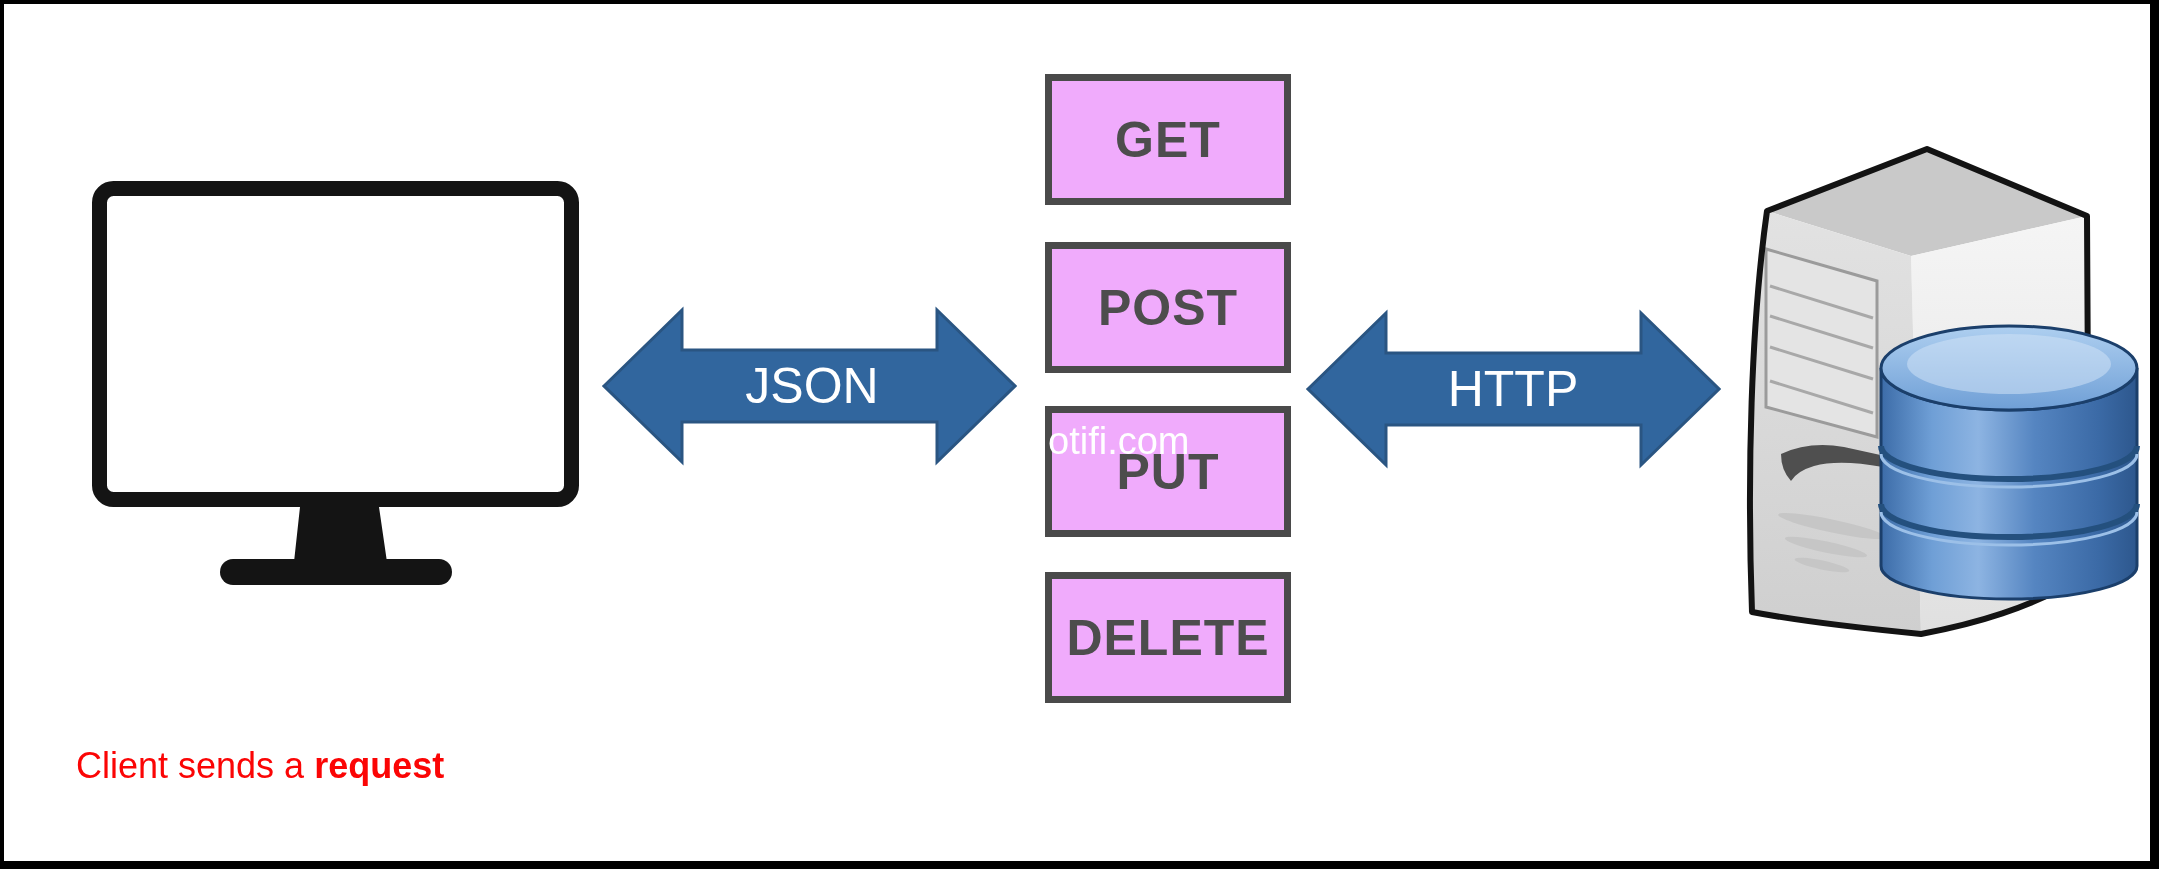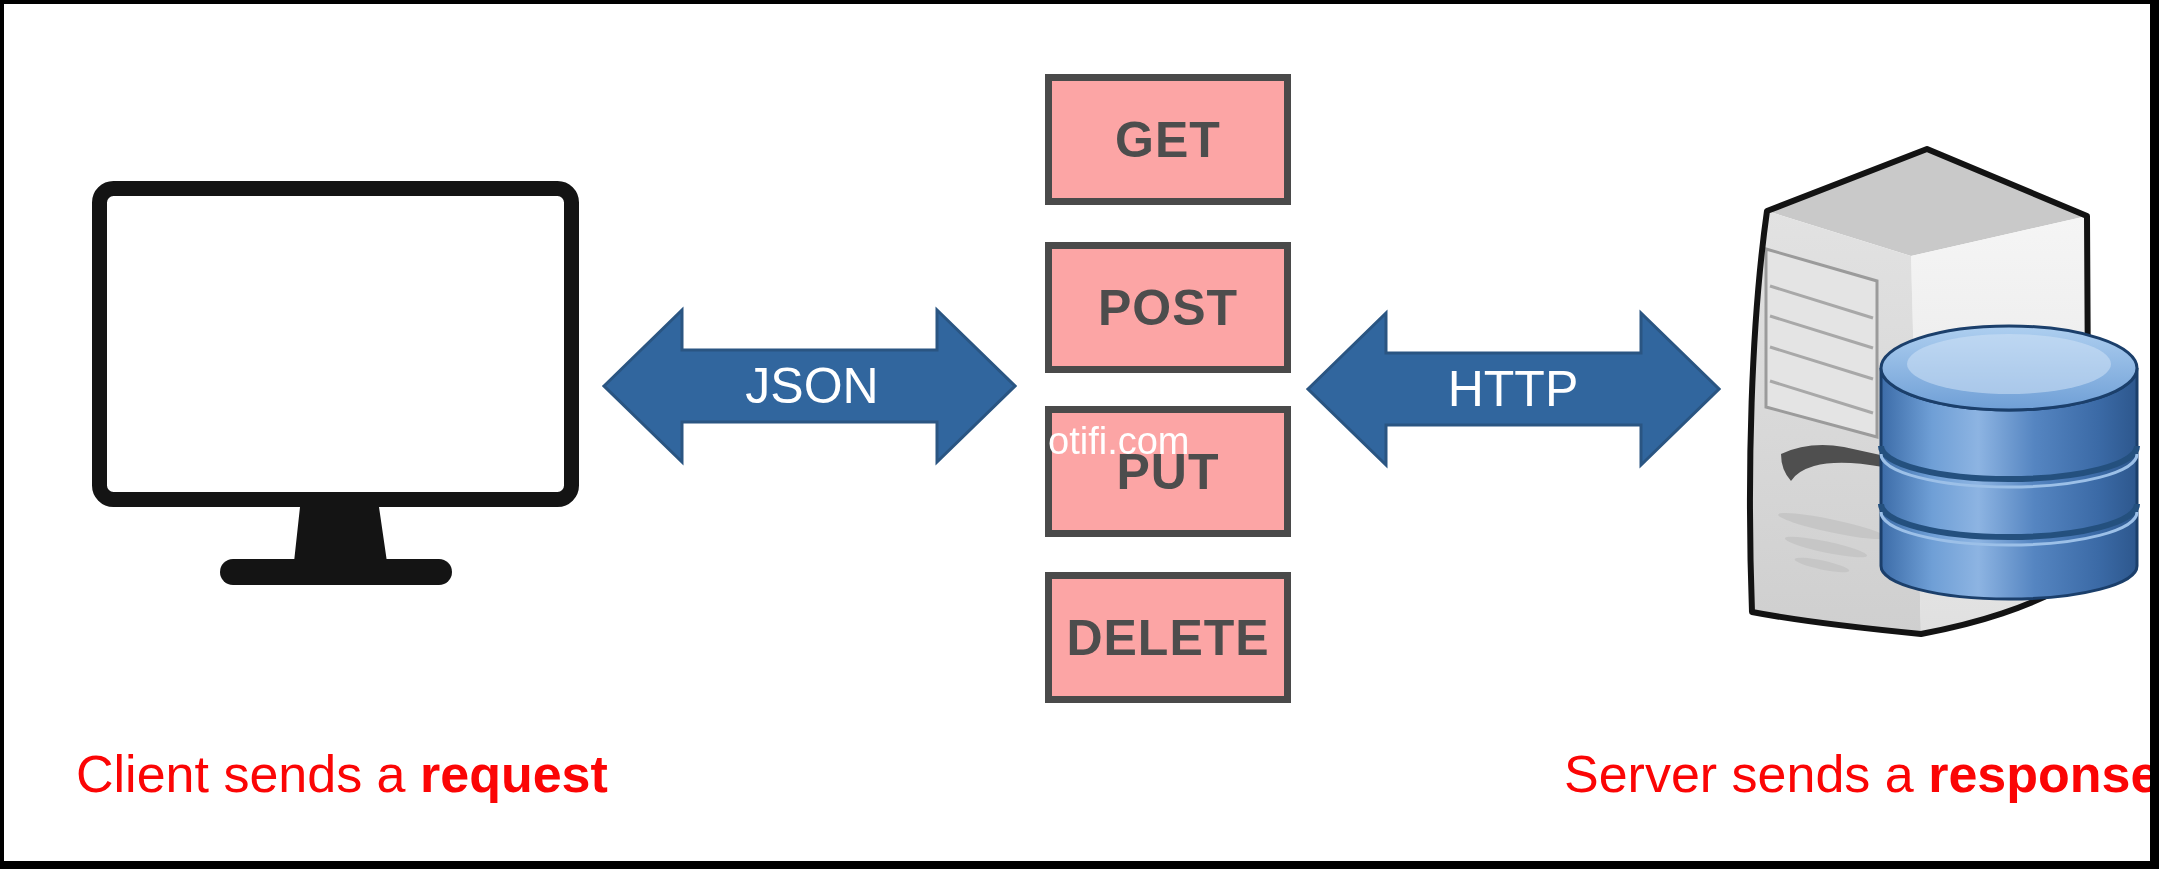--- a/index.html
+++ b/index.html
@@ -13,37 +13,37 @@
     border-right:9px solid #000;
     border-bottom:8px solid #000;
     overflow:hidden;
     font-family:"Liberation Sans", sans-serif;
   }
   .abs{position:absolute;}
   
   .method-box{
     position:absolute;
     left:1041px;width:232px;height:117px;
-    background:#fca5a5;
+    background:#f0abfc;
     border:7px solid #4a4a4a;
     display:flex;align-items:center;justify-content:center;
     z-index:2;
   }
   .method-box .label{
     font-weight:bold;
     font-size:50px;
     color:#4d4d4d;
     letter-spacing:1px;
   }
   
   .caption{
     position:absolute;
     top:742px;
     color:#fb0505;
-    font-size:52px;
+    font-size:36px;
     line-height:1.1;
     white-space:nowrap;
     z-index:3;
   }
   .caption b{font-weight:bold;}
   
   .watermark{
     position:absolute;
     left:1012px;top:416px;
     color:#ffffff;
@@ -152,17 +152,14 @@
       <ellipse cx="270" cy="224" rx="128" ry="42" fill="url(#gDbTop)" stroke="#1b3f6b" stroke-width="3"></ellipse>
       <ellipse cx="270" cy="220" rx="102" ry="30" fill="#cfe2f6" opacity="0.55"></ellipse>
     </g>
   </svg>
 
   <div class="caption" style="left:72px">
     <span>Client sends a </span><b>request</b>
   </div>
 
 
-  <div class="caption" style="left:1560px">
-    <span>Server sends a </span><b>response</b>
-  </div>
 
 </div>
 
 </body></html>

